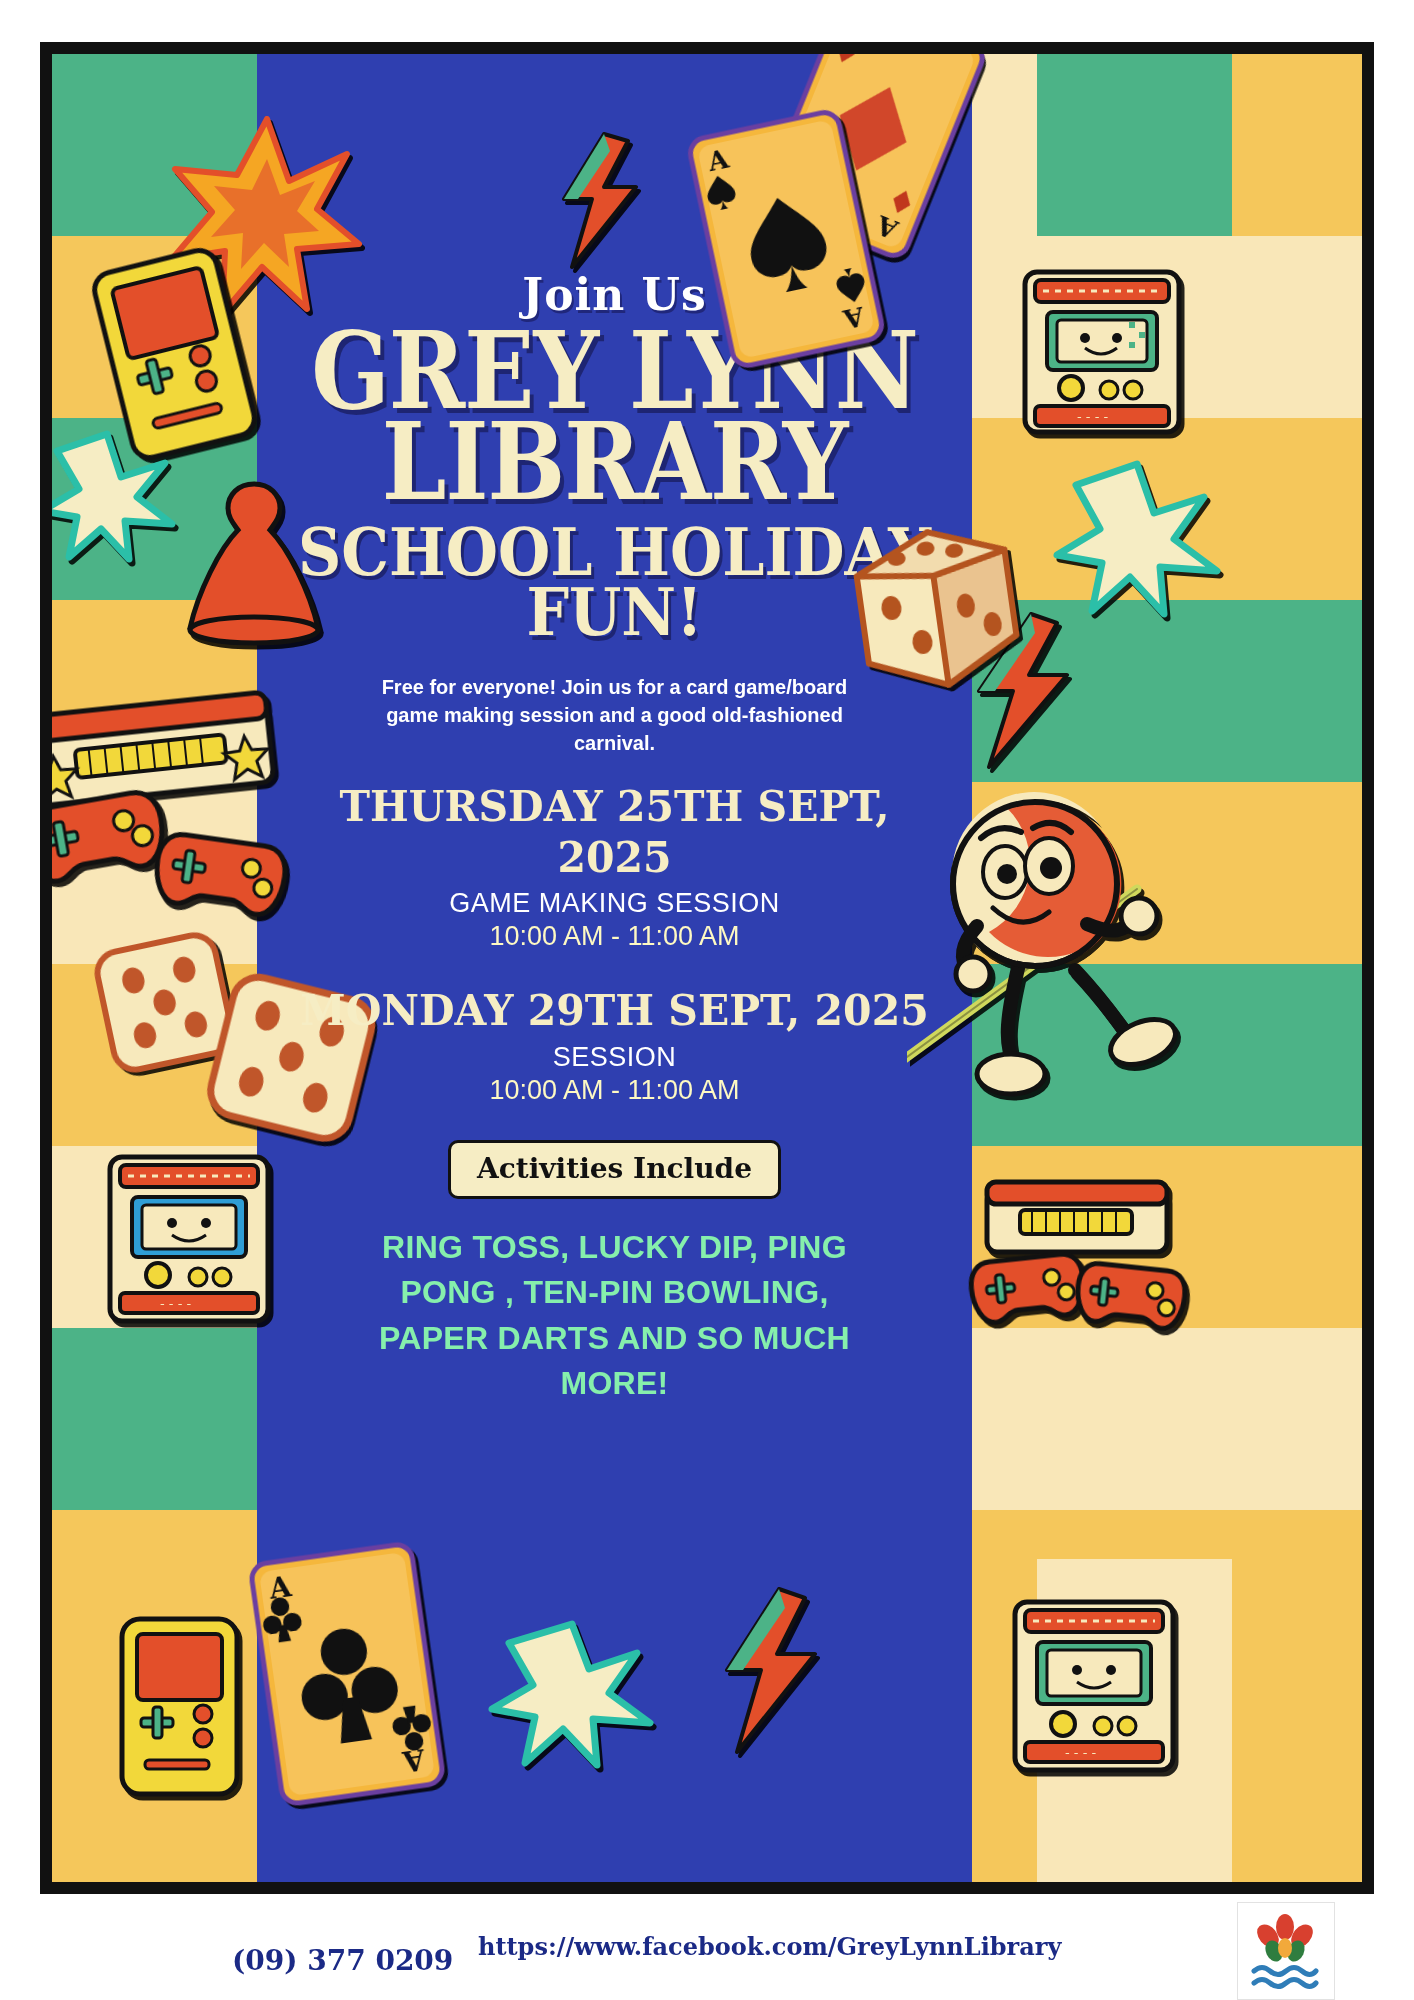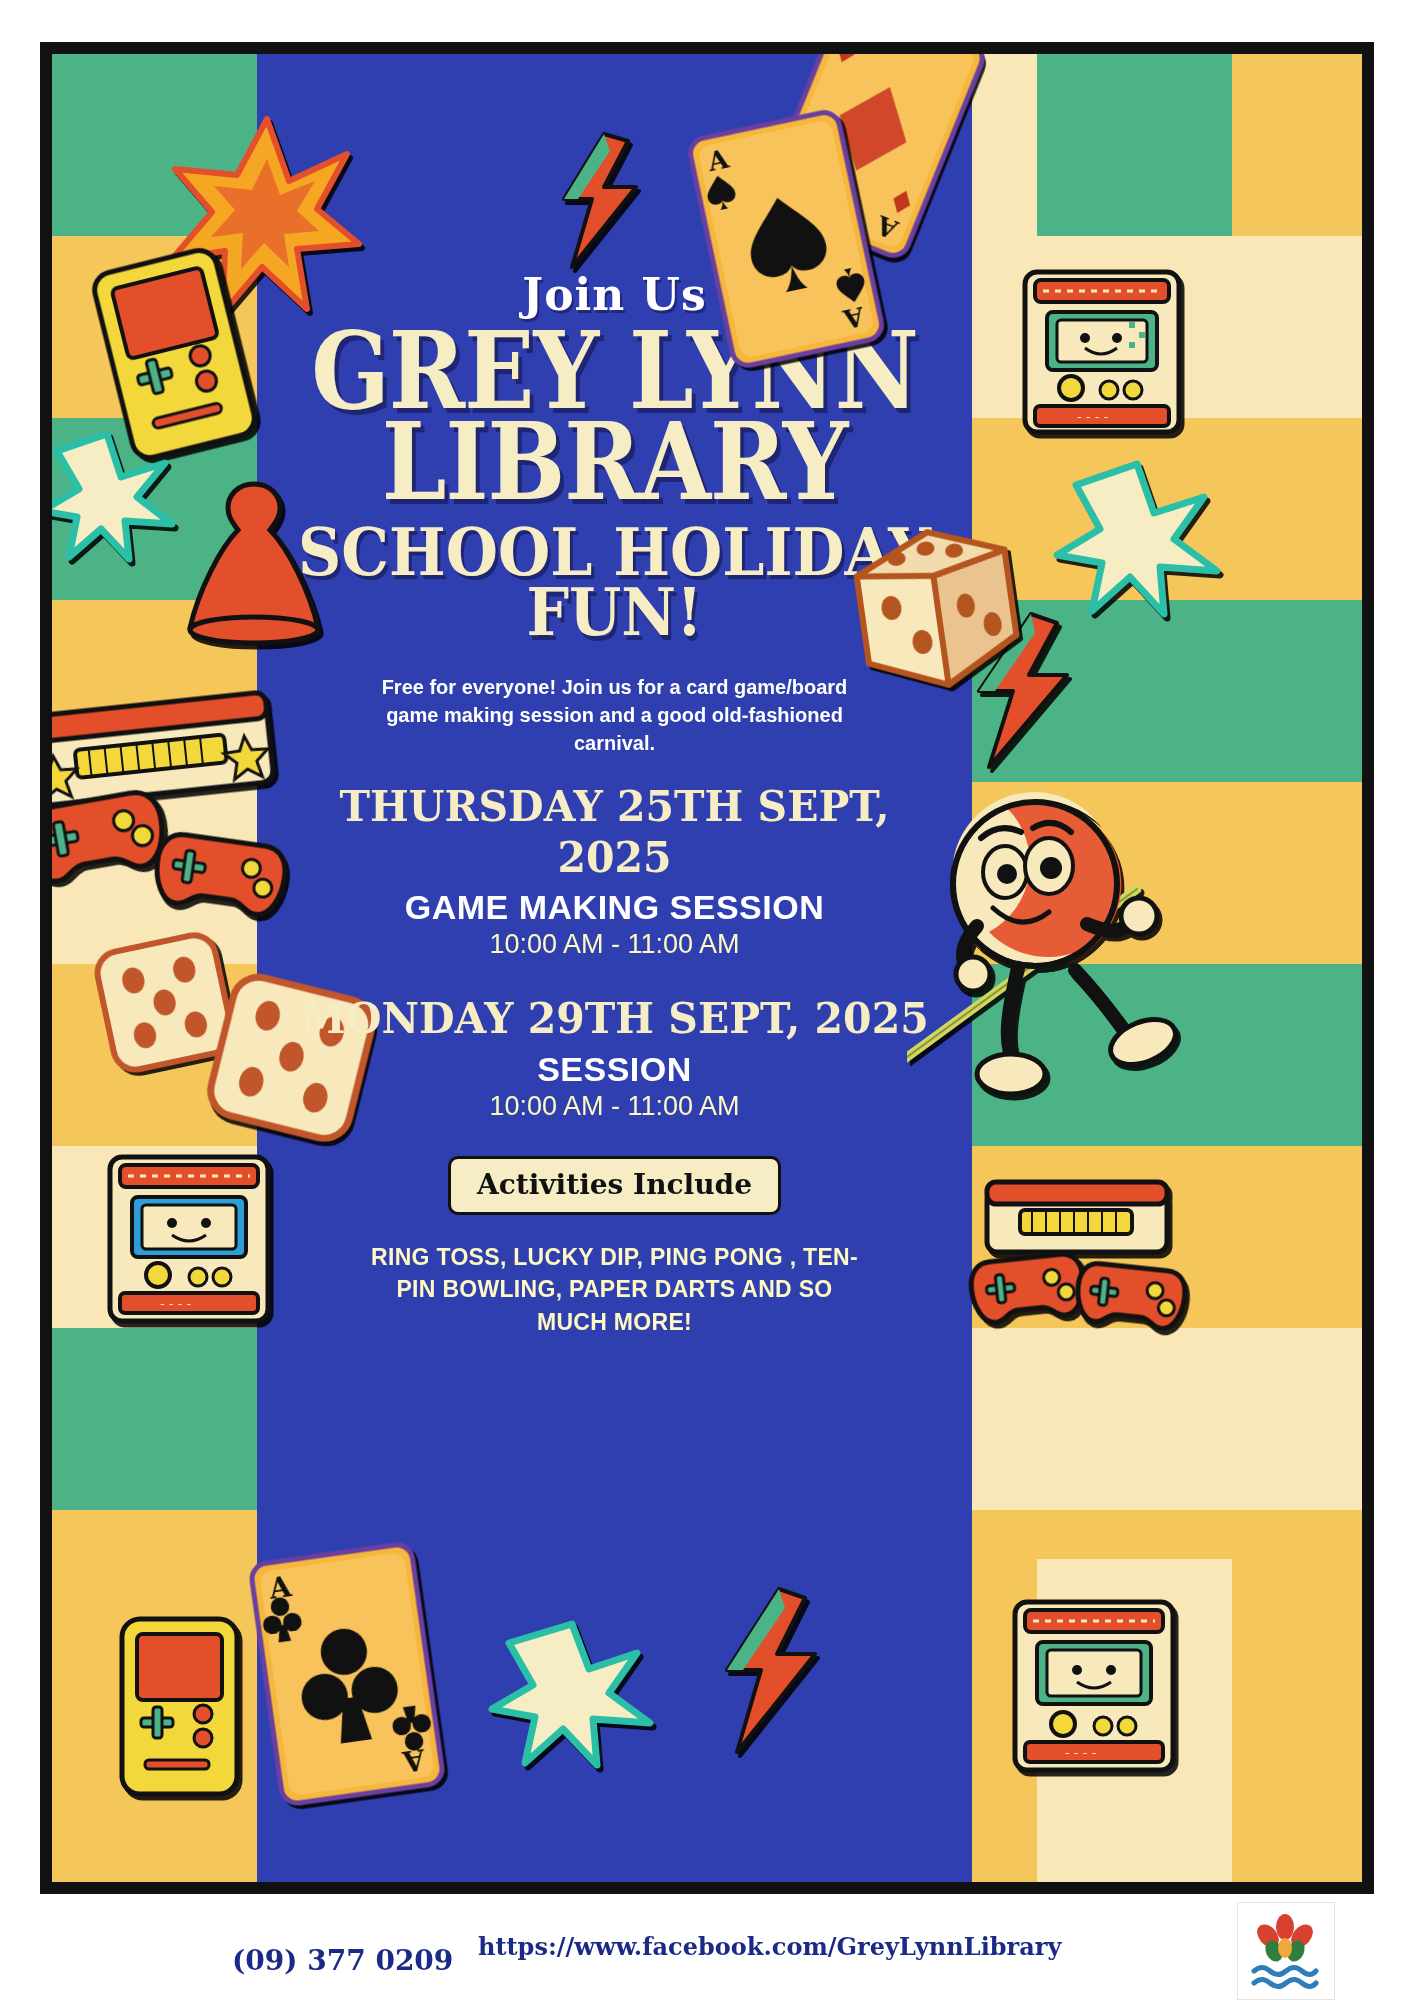--- a/index.html
+++ b/index.html
@@ -106,22 +106,22 @@
   .date-block { margin-top: 26px; }
   .date-line {
     font-family: "DejaVu Serif", serif;
     font-weight: bold;
     font-size: 41px;
     color: #f6edc4;
     letter-spacing: 0px;
     transform: scaleY(1.06);
   }
   .event-name {
-    font-size: 34px;
-    font-weight: bold;
+    font-size: 27px;
+    font-weight: normal;
     color: #ffffff;
     letter-spacing: 0.5px;
     margin-top: 8px;
   }
   .event-time {
     font-size: 27px;
     font-weight: normal;
     color: #fef9c3;
     margin-top: 2px;
   }
@@ -134,24 +134,24 @@
     color: #111111;
     border: 3px solid #111111;
     border-radius: 10px;
     padding: 9px 26px 11px 26px;
     font-size: 28px;
     font-weight: bold;
     font-family: "DejaVu Serif", serif;
   }
 
   .activities-text {
-    font-size: 23px;
+    font-size: 32px;
     font-weight: bold;
     line-height: 1.42;
-    color: #fef9c3;
+    color: #86efac;
     margin: 26px auto 0 auto;
     width: 490px;
     letter-spacing: 0.3px;
   }
 
   
   #footer {
     position: absolute;
     left: 0;
     top: 1920px;

